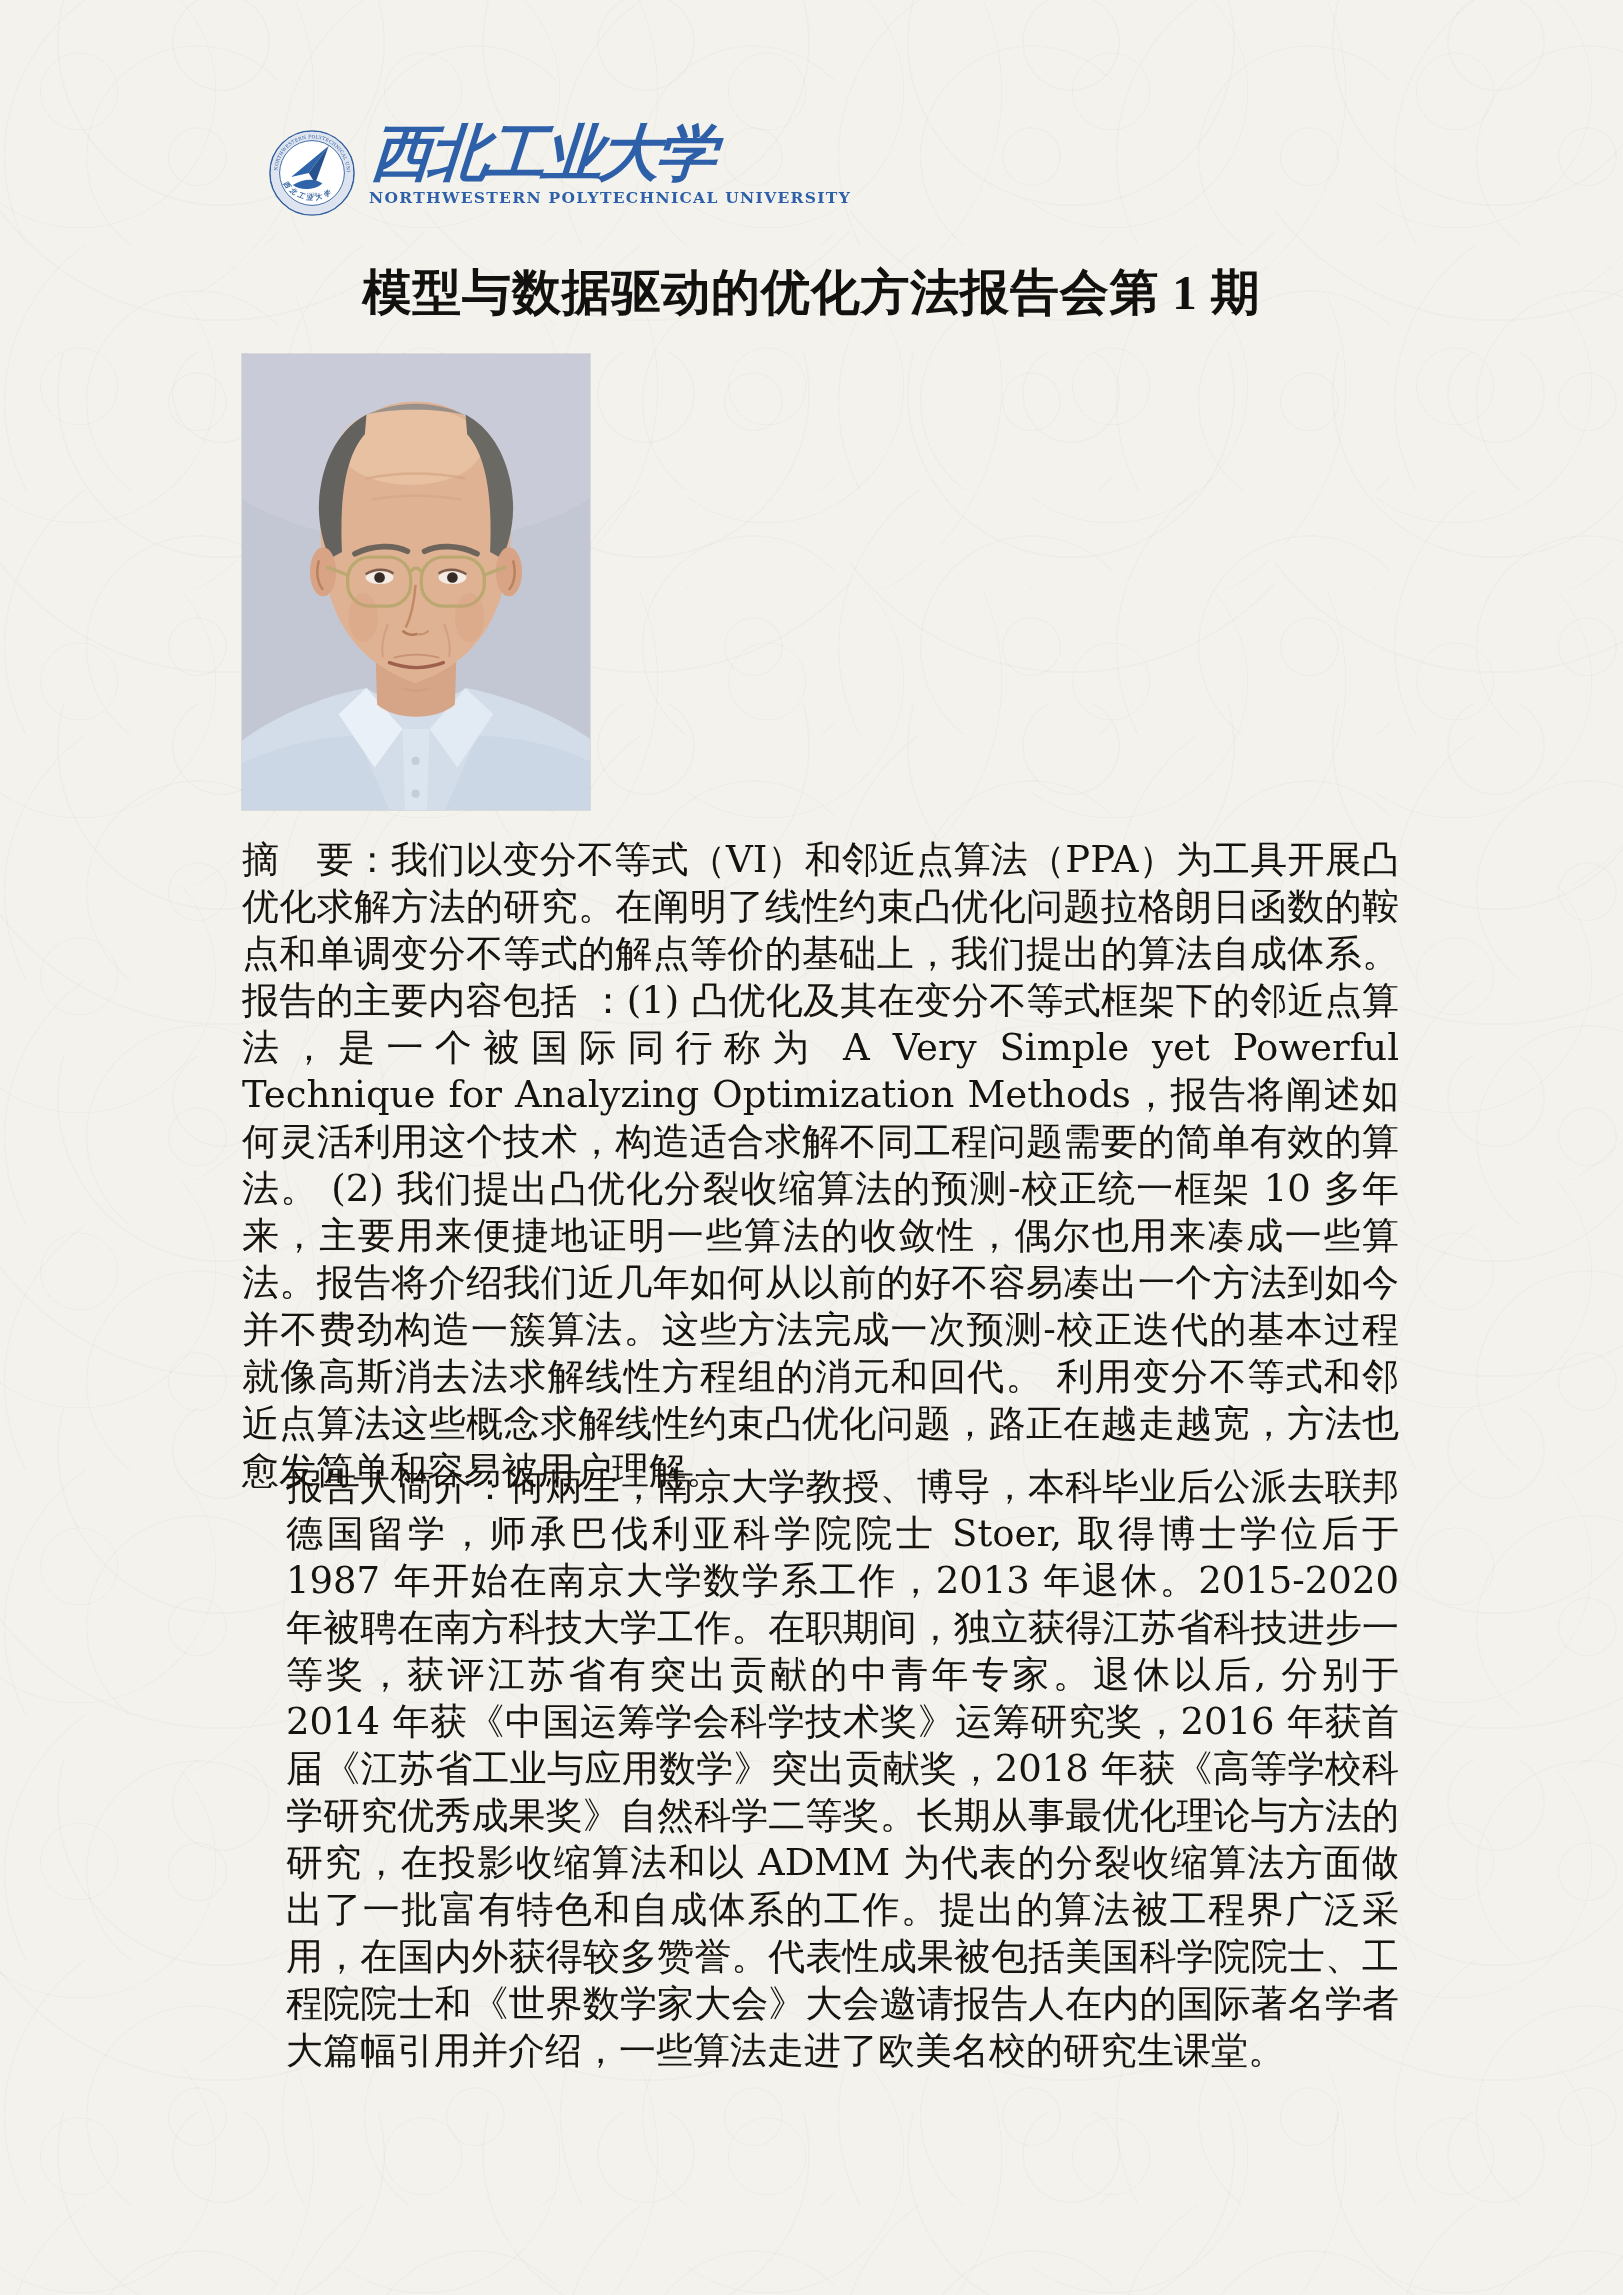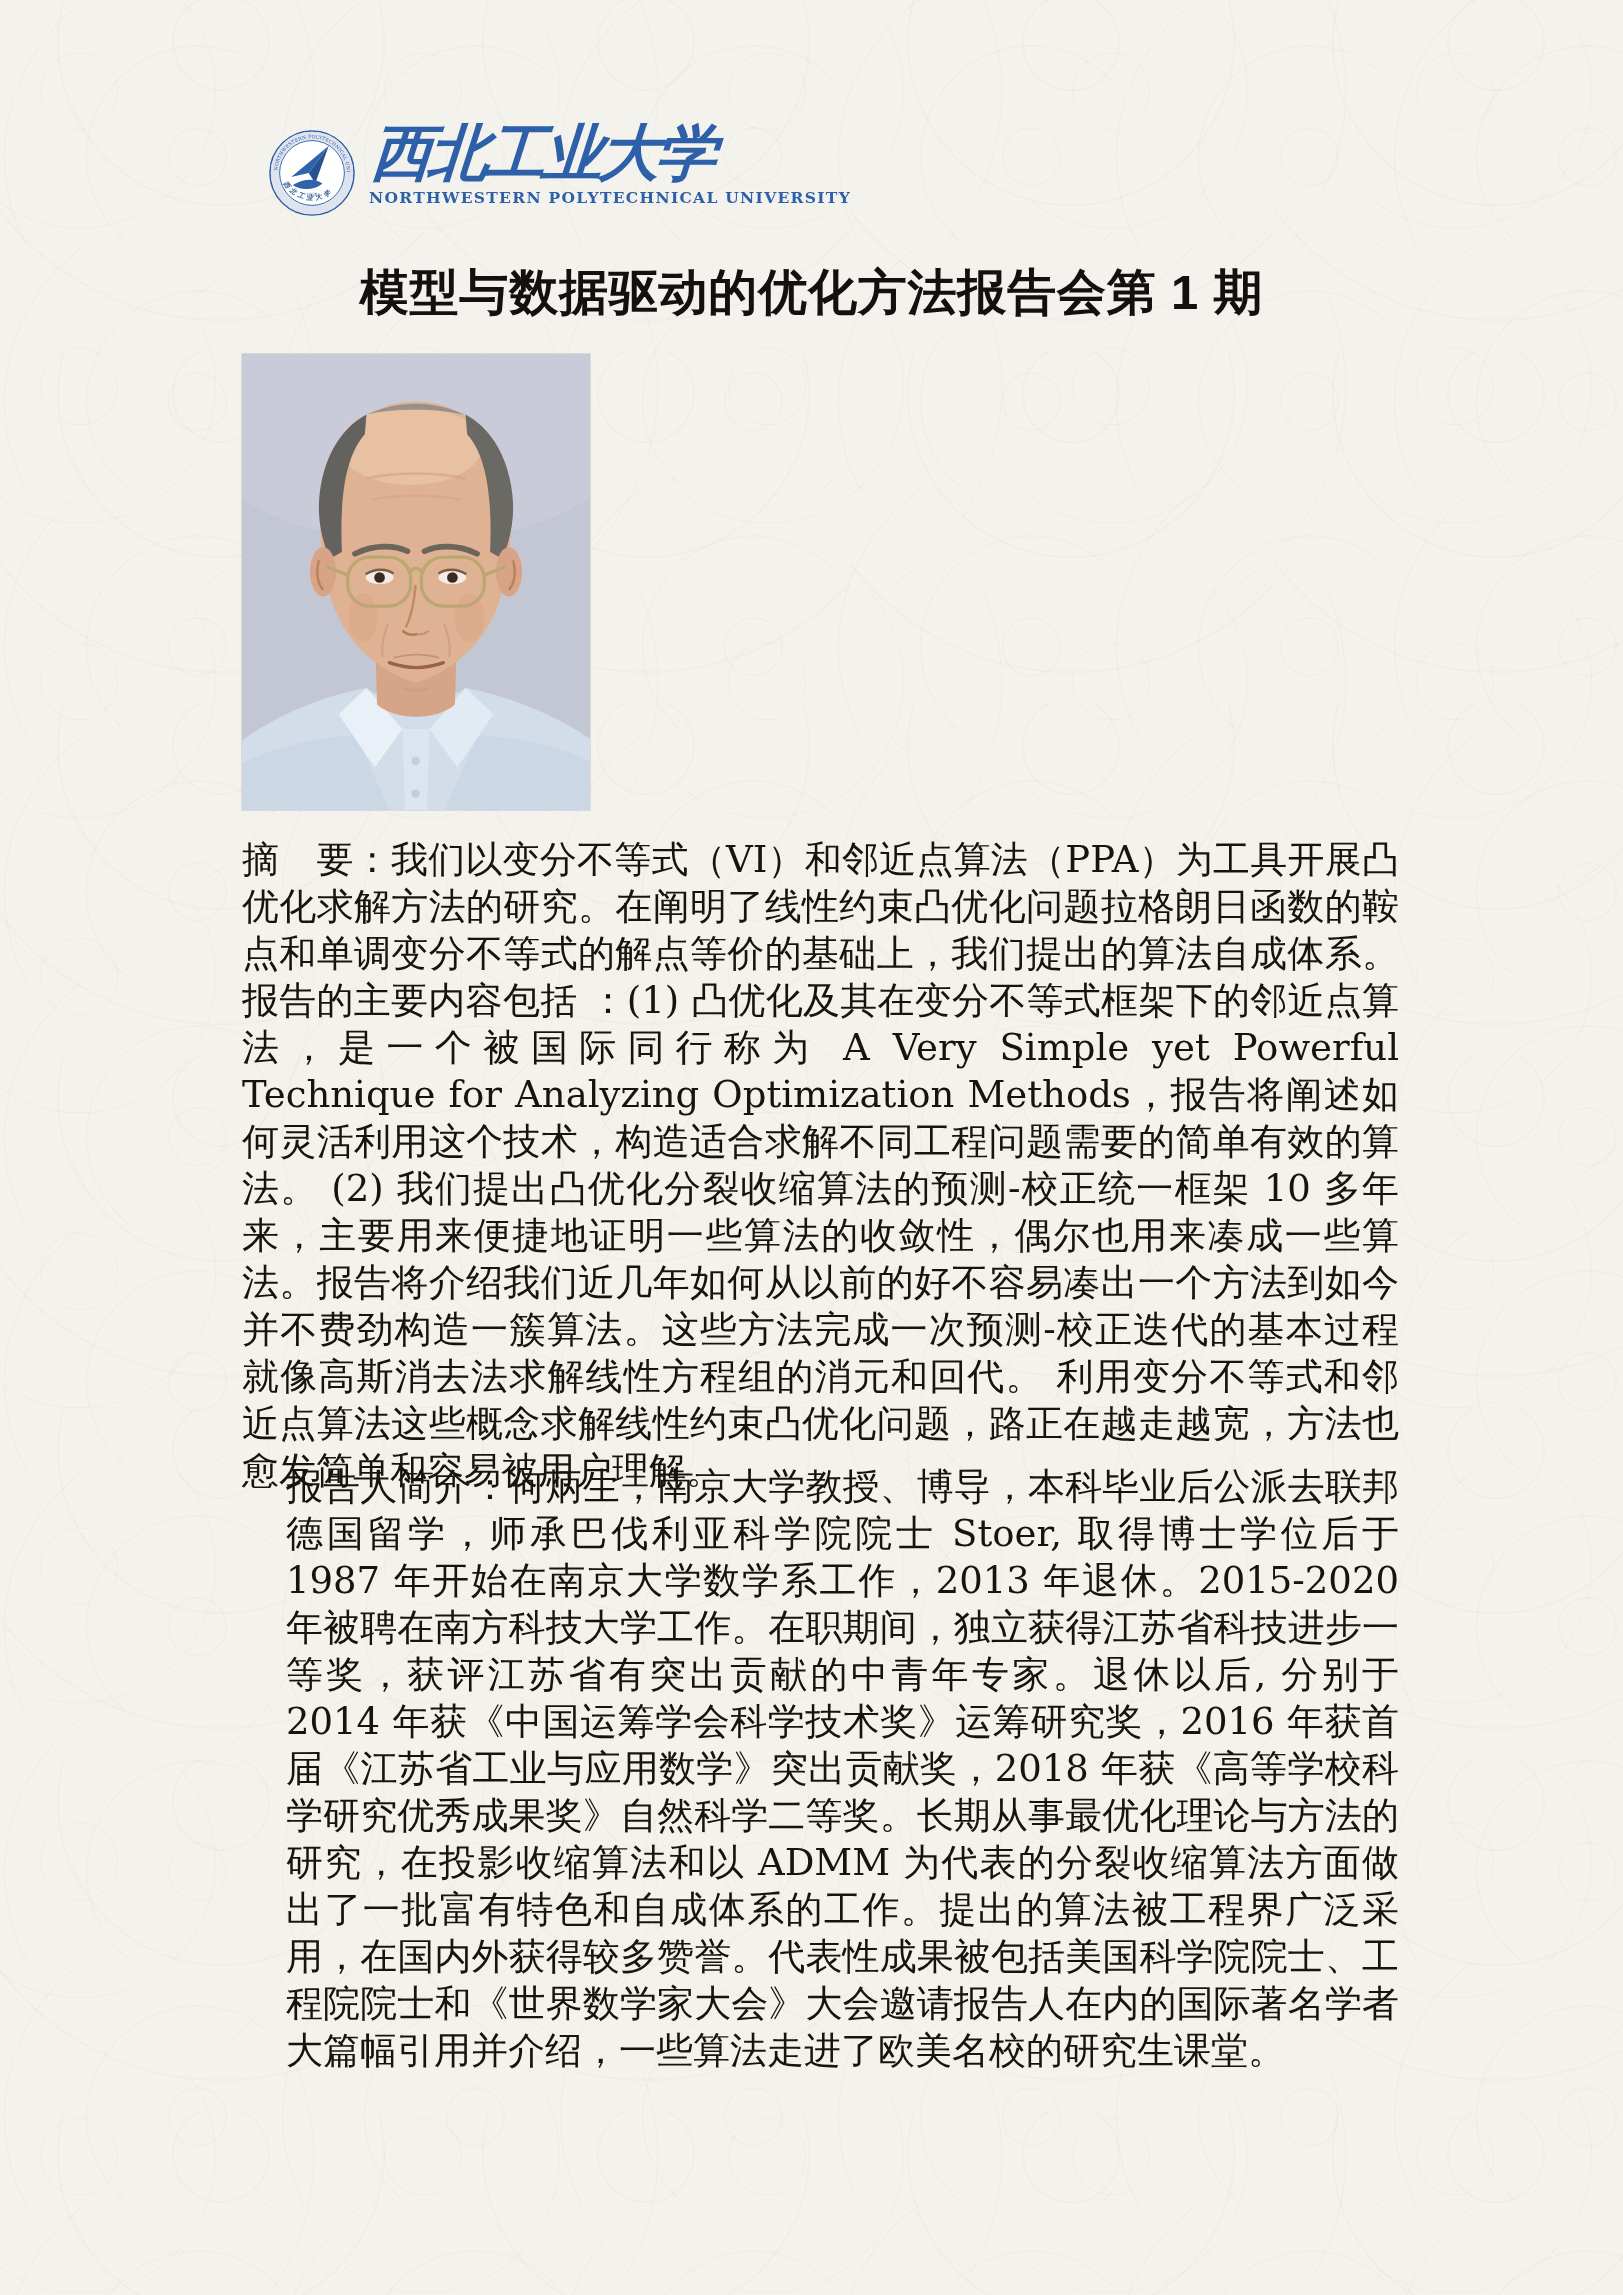--- a/index.html
+++ b/index.html
@@ -29,21 +29,21 @@
   }
   .logo-en{
     font-size:15.5px;font-weight:bold;color:#2e5fa9;
     letter-spacing:1.3px;margin-top:0.8px;white-space:nowrap;
   }
   
   .title{
     position:absolute;left:0;right:0;top:260px;margin:0;
     text-align:center;
     font-size:49px;font-weight:bold;letter-spacing:0.8px;
-    font-family:Liberation Sans, sans-serif;
+    font-family:Liberation Serif, serif;
     color:#121110;
   }
   
   .info{position:absolute;left:242px;right:226px;top:354px;display:flex;align-items:flex-start;}
   .fields{flex:1;padding-top:61px;min-width:0;}
   .field{font-size:37px;line-height:1.15;margin-bottom:69px;white-space:nowrap;}
   .field .label{font-weight:bold;}
   .photo{width:348px;height:456px;flex:none;margin-right:47px;box-shadow:0 0 0 0.8px rgba(120,125,140,0.25);}
   .photo svg{display:block;width:100%;height:100%;}
   

